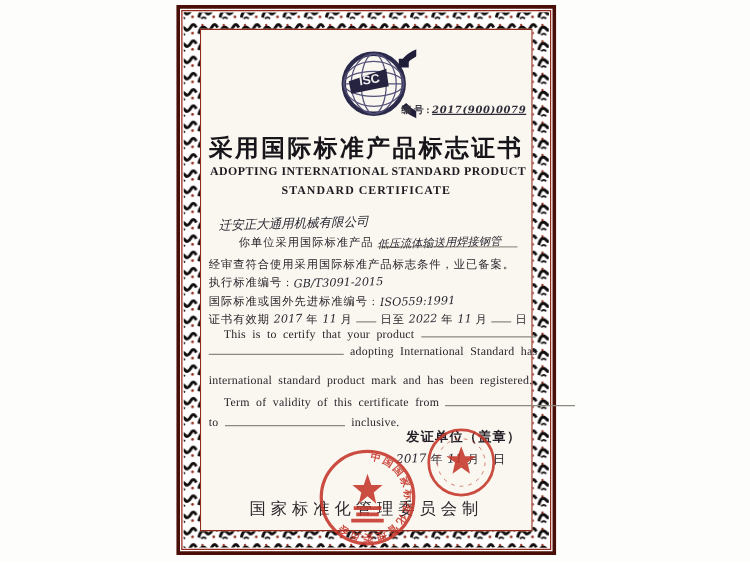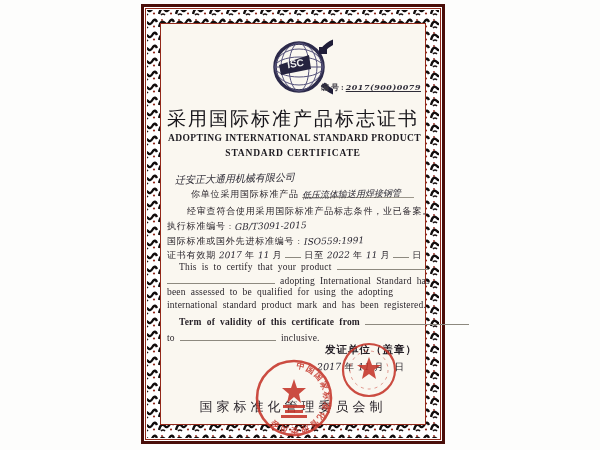--- a/index.html
+++ b/index.html
@@ -8,21 +8,21 @@
   .cert{position:absolute;left:141px;top:4px;width:304px;height:440px;background:#f9f6ef;}
   .frame-svg{position:absolute;left:0;top:0;z-index:1;}
   .paper{position:absolute;left:20px;top:20px;right:20px;bottom:20px;background:#faf7f0;z-index:2;}
   .abs{position:absolute;}
   
   .logo{left:128px;top:34px;z-index:3;}
   
   .serial{right:24px;top:78px;font-size:8px;color:#3a3842;z-index:3;font-weight:bold;}
   .serial .num{font-style:italic;font-family:"DejaVu Serif", serif;letter-spacing:0.5px;color:#2e2c38;text-decoration:underline;}
   
-  .title-cn{left:0;right:0;top:102px;text-align:center;font-size:19px;font-weight:normal;color:#17151a;
+  .title-cn{left:0;right:0;top:102px;text-align:center;font-size:19px;font-weight:bold;color:#17151a;
             letter-spacing:2px;z-index:3;}
   .title-en1{left:3px;right:0;top:129px;text-align:center;font-size:9.5px;font-weight:bold;color:#1c1a20;
              letter-spacing:0.4px;z-index:3;}
   .title-en2{left:0;right:0;top:144px;text-align:center;font-size:9.5px;font-weight:bold;color:#1c1a20;
              letter-spacing:0.8px;z-index:3;}
   
   .cnline{left:26px;right:23px;color:#241f26;font-size:9px;letter-spacing:0.8px;z-index:3;white-space:nowrap;}
   .enline{left:26px;right:23px;color:#241f26;font-size:9.5px;letter-spacing:0.2px;word-spacing:2.5px;z-index:3;white-space:nowrap;}
   .hw{font-family:"DejaVu Serif", serif;font-style:italic;color:#2a2833;display:inline-block;
       transform:rotate(-1.5deg);letter-spacing:0;}
@@ -84,21 +84,21 @@
 
     <div class="abs cnline" style="top:168px;left:34px;">
       <span class="hw hw-cn">迁安正大通用机械有限公司</span>
     </div>
     <div class="abs cnline" style="top:184px;left:50px;">
       <span>你单位采用国际标准产品</span>
       <span class="uline" style="width:112px;border-bottom-color:#9b968a;">
         <span class="hw hw-cn" style="font-size:9px;">低压流体输送用焊接钢管</span>
       </span>
     </div>
-    <div class="abs cnline" style="top:201px;margin-left:20px;">经审查符合使用采用国际标准产品标志条件，业已备案。</div>
+    <div class="abs cnline" style="top:201px;">经审查符合使用采用国际标准产品标志条件，业已备案。</div>
     <div class="abs cnline" style="top:216px;">
       <span>执行标准编号 :</span>
       <span class="hw" style="font-size:9px;">GB/T3091-2015</span>
     </div>
     <div class="abs cnline" style="top:231px;">
       <span>国际标准或国外先进标准编号 :</span>
       <span class="hw" style="font-size:9px;">ISO559:1991</span>
     </div>
     <div class="abs cnline" style="top:244px;">
       <span>证书有效期</span>
@@ -117,23 +117,22 @@
     </div>
 
     <div class="abs enline" style="top:270px;">
       <span class="uline" style="width:108px;"></span>
       <span>adopting International Standard has</span>
     </div>
     <div class="abs enline" style="top:256px;left:38px;">
       <span>This is to certify that your product</span>
       <span class="uline" style="width:92px;"></span>
     </div>
-    <div class="abs enline" style="top:283px;">been assessed to be qualified for using the adopting</div>
     <div class="abs enline" style="top:296px;">international standard product mark and has been registered.</div>
-    <div class="abs enline" style="top:311px;left:38px;font-weight:bold;">
+    <div class="abs enline" style="top:311px;left:38px;">
       <span>Term of validity of this certificate from</span>
       <span class="uline" style="width:104px;"></span>
     </div>
     <div class="abs enline" style="top:327px;">
       <span>to</span>
       <span class="uline" style="width:96px;"></span>
       <span>inclusive.</span>
     </div>
 
     <div class="abs issuer">发证单位（盖章）</div>

